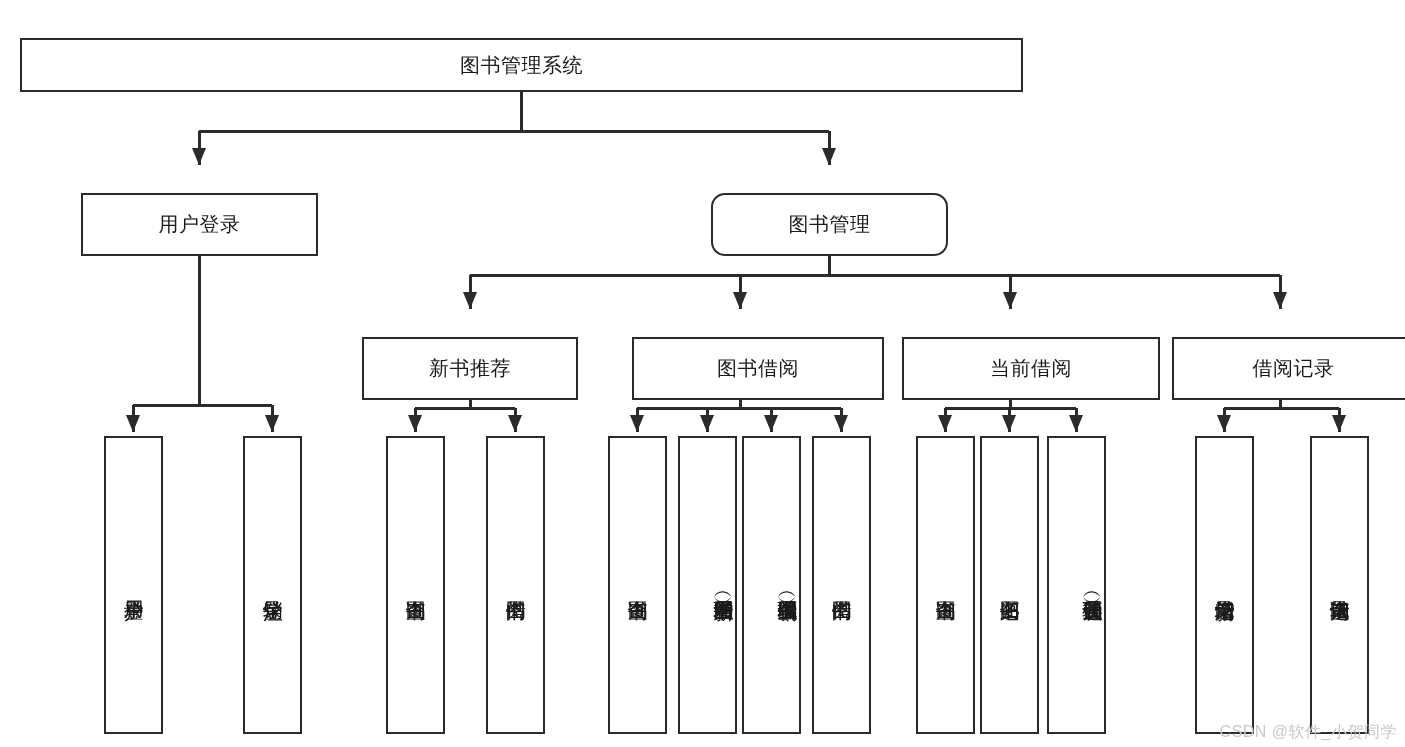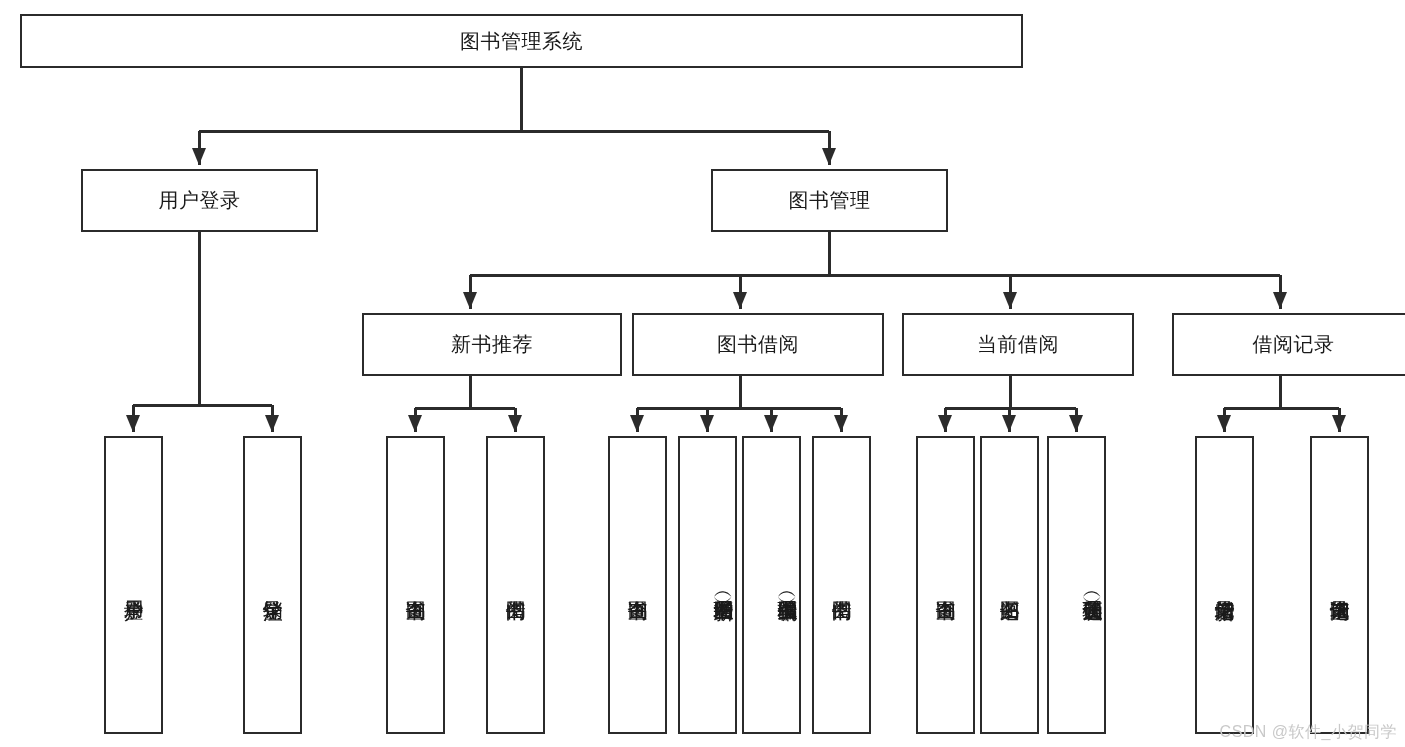--- a/index.html
+++ b/index.html
@@ -31,20 +31,21 @@
     background: #ffffff;
     border: 2px solid #2b2b2b;
     display: flex;
     align-items: center;
     justify-content: center;
     color: #1a1a1a;
   }
   .node.horiz {
     font-size: 20px;
     letter-spacing: 0.5px;
+    margin-top: 24px;
   }
   .node.vert {
     writing-mode: vertical-rl;
     text-orientation: upright;
     font-size: 20px;
     line-height: 1.18;
     padding-top: 6px;
     padding-bottom: 6px;
     align-items: flex-start;
     justify-content: center;
@@ -128,30 +129,30 @@
       <polygon points="1332,415 1346,415 1339,432" fill="#2b2b2b"></polygon>
     </svg>
 
   <div id="nodes">
       <div class="node horiz" style="left: 20px; top: 14px; width: 1003px; height: 54px;">
         <span>图书管理系统</span>
       </div>
       <div class="node horiz" style="left: 81px; top: 169px; width: 237px; height: 63px;">
         <span>用户登录</span>
       </div>
-      <div class="node horiz" style="left: 711px; top: 169px; width: 237px; height: 63px;">
+      <div class="node horiz" style="left: 711px; top: 169px; width: 237px; height: 63px; border-radius: 14px;">
         <span>图书管理</span>
       </div>
-      <div class="node horiz" style="left: 362px; top: 313px; width: 260px; height: 63px;">
+      <div class="node horiz" style="left: 362px; top: 313px; width: 216px; height: 63px;">
         <span>新书推荐</span>
       </div>
       <div class="node horiz" style="left: 632px; top: 313px; width: 252px; height: 63px;">
         <span>图书借阅</span>
       </div>
-      <div class="node horiz" style="left: 902px; top: 313px; width: 232px; height: 63px;">
+      <div class="node horiz" style="left: 902px; top: 313px; width: 258px; height: 63px;">
         <span>当前借阅</span>
       </div>
       <div class="node horiz" style="left: 1172px; top: 313px; width: 243px; height: 63px; text-align: center;">
         <span>借阅记录</span>
       </div>
       <div class="node vert mid" style="left: 104px; top: 436px; width: 59px; height: 298px; align-items: center;">
         <span>用户登录</span>
       </div>
       <div class="node vert mid" style="left: 243px; top: 436px; width: 59px; height: 298px; align-items: center;">
         <span>注销登录</span>

